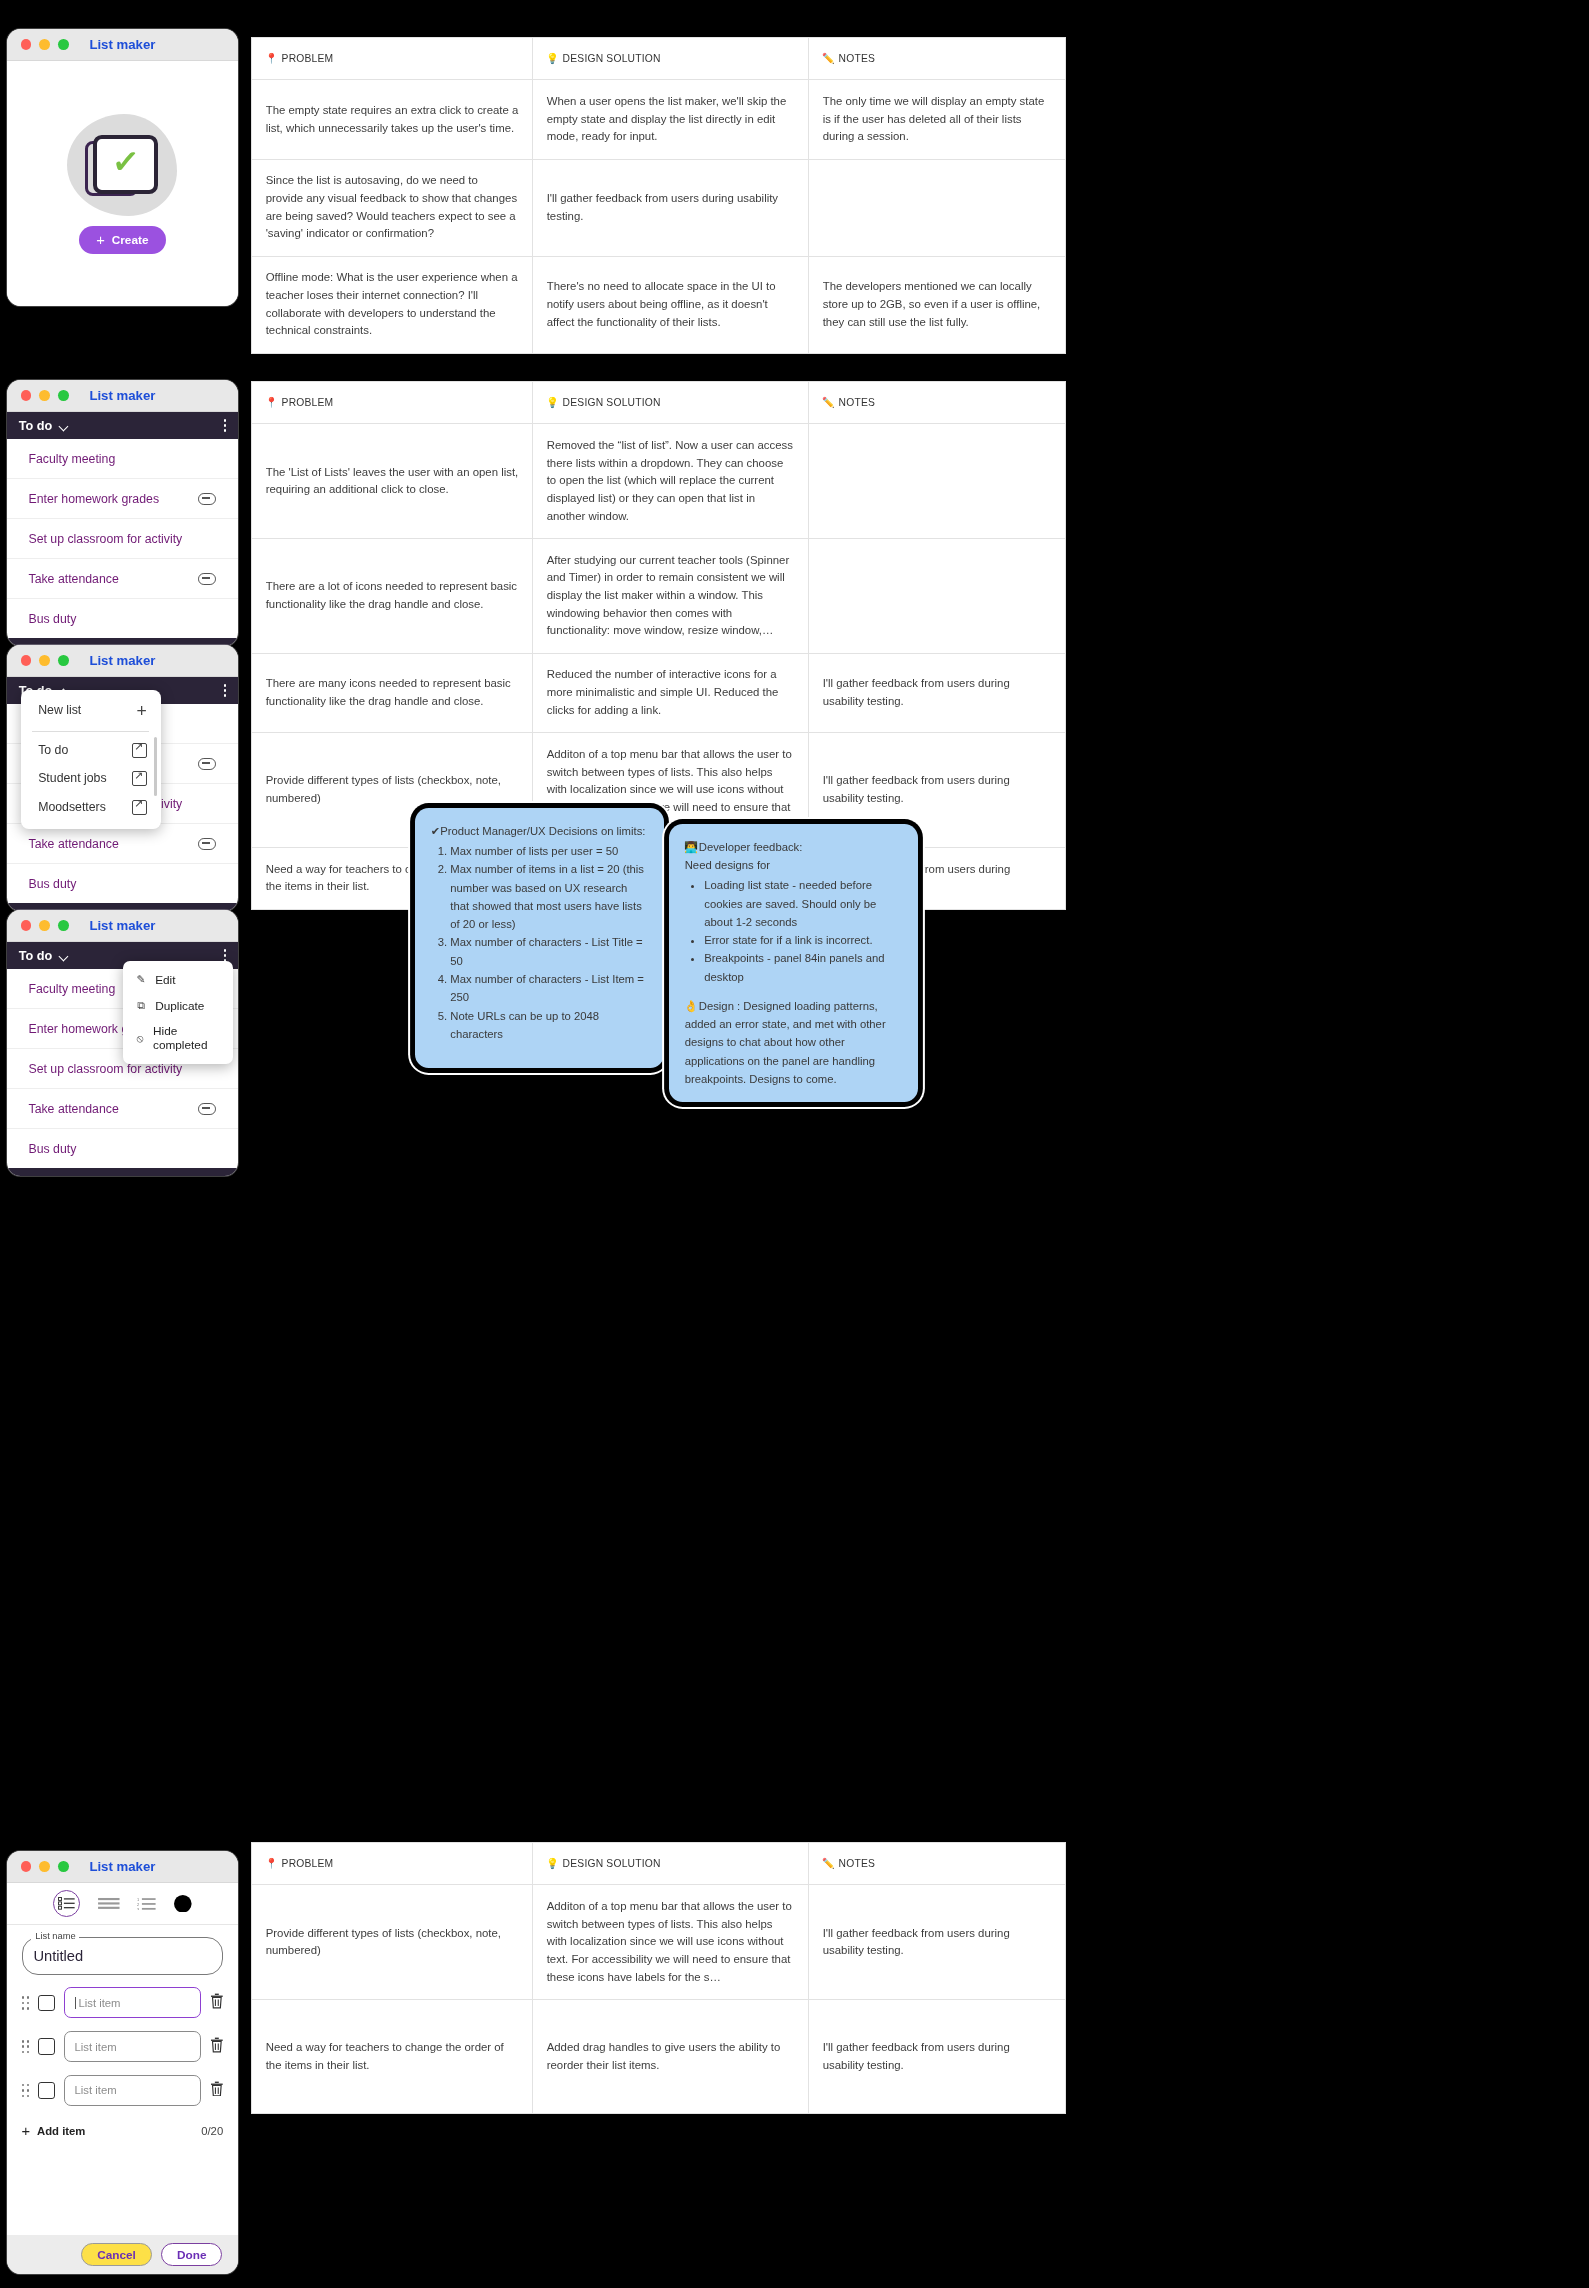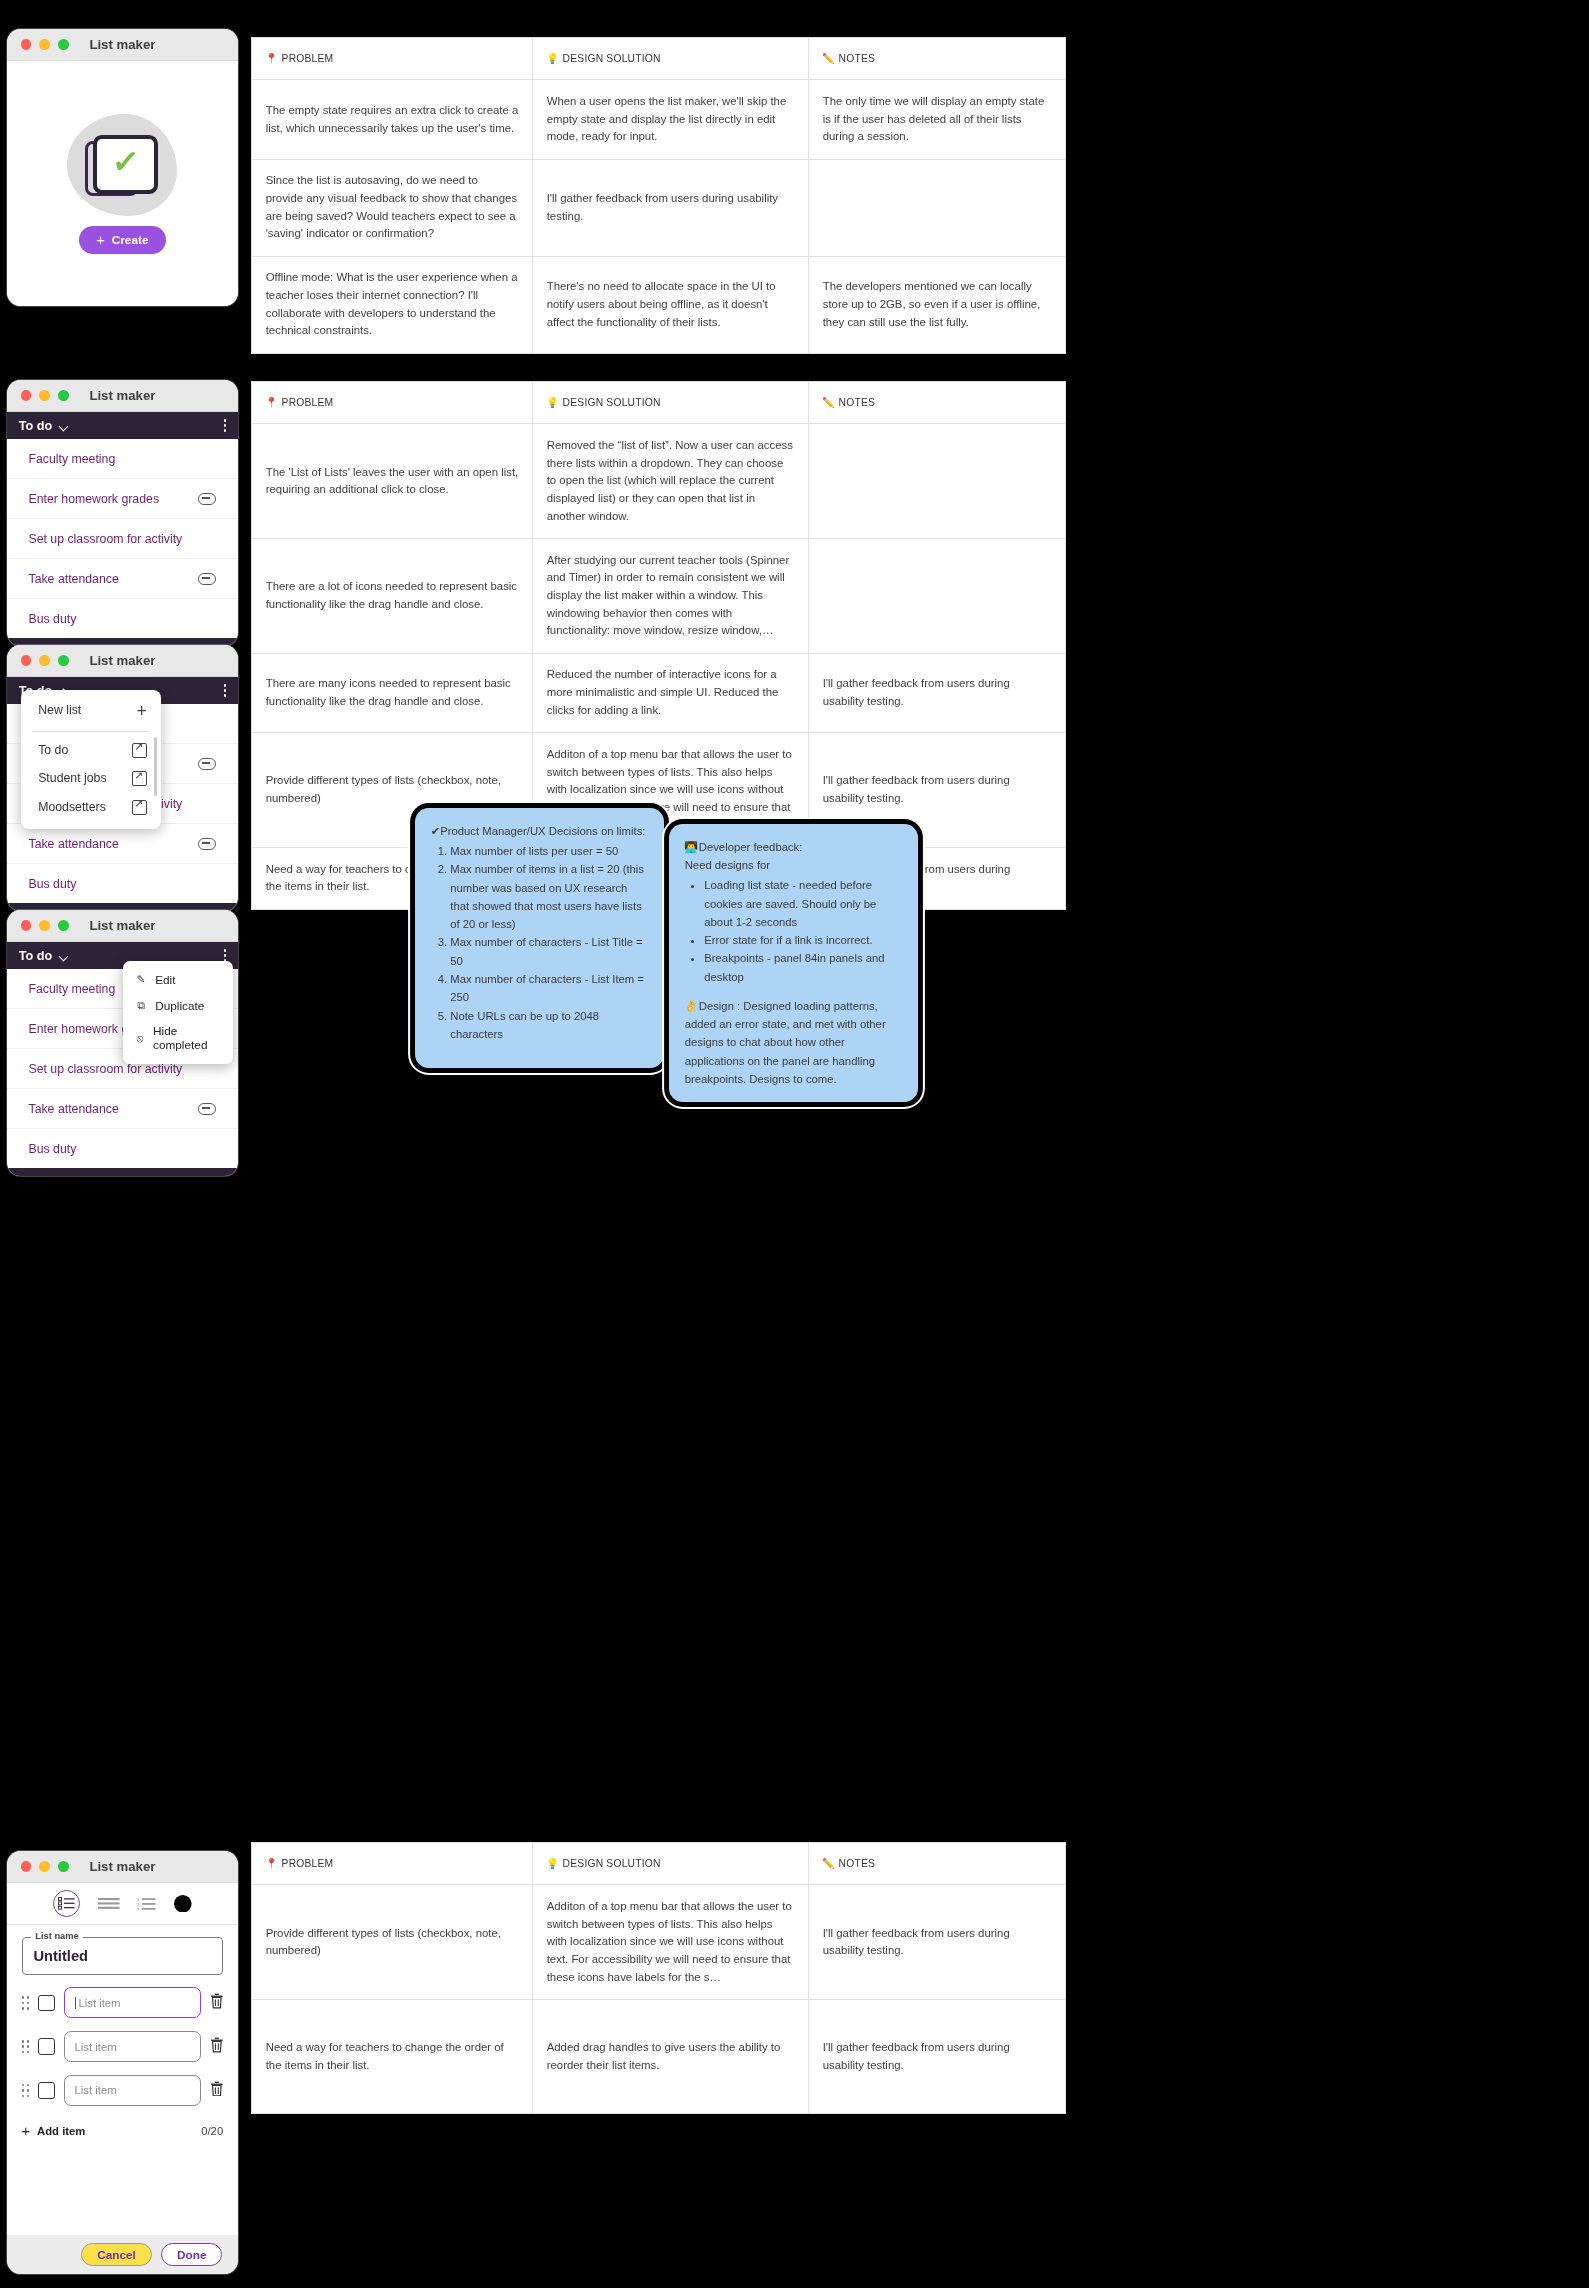--- a/index.html
+++ b/index.html
@@ -8,21 +8,21 @@
 
   
   .win{position:absolute;background:#fff;border-radius:13.7px;overflow:hidden;
        box-shadow:0 0 0 1px rgba(255,255,255,.25);}
   .titlebar{height:31px;background:#e8e8e8;display:flex;align-items:center;
             position:relative;border-bottom:1px solid #d8d8d8;}
   .dots{display:flex;gap:7.8px;margin-left:13.7px;}
   .dot{width:10.8px;height:10.8px;border-radius:50%;}
   .dot.r{background:#ff5f57;} .dot.y{background:#febc2e;} .dot.g{background:#28c840;}
   .wtitle{position:absolute;left:0;right:0;text-align:center;font-size:13.2px;
-          font-weight:bold;color:#404040;pointer-events:none;}
+          font-weight:bold;color:#1d4ed8;pointer-events:none;}
 
   
   #win-empty{left:6.9px;top:29px;width:231px;height:277px;}
   .empty-body{height:246px;background:#fff;display:flex;flex-direction:column;
               align-items:center;justify-content:center;gap:9.8px;}
   .blob{width:110px;height:102px;background:#dcdcdc;position:relative;
         border-radius:52% 48% 44% 56% / 50% 56% 44% 50%;
         display:flex;align-items:center;justify-content:center;}
   .card-back{position:absolute;left:17.6px;top:26.5px;width:47px;height:49px;
              border:3.9px solid #3b2450;border-radius:7.8px;}
@@ -78,22 +78,22 @@
   .ctx-row{display:flex;align-items:center;gap:7.8px;padding:5.9px 11.8px;font-size:11.8px;color:#222;cursor:pointer;}
   .ctx-ico{width:12.7px;font-size:10.8px;color:#444;text-align:center;}
 
   
   #win-editor{left:6.9px;top:1851px;width:231px;height:423px;}
   .ed-toolbar{height:41px;display:flex;align-items:center;justify-content:center;
               gap:17.6px;border-bottom:1px solid #e6e6e6;background:#fff;}
   .tb-ico{display:flex;align-items:center;justify-content:center;cursor:pointer;}
   .tb-sel{width:25.5px;height:25.5px;border:1.4px solid #7b3fa0;border-radius:50%;}
   .ed-body{padding:11.8px 14.7px 0;background:#fff;}
-  .field{border:1px solid #7a7a7a;border-radius:4px;height:36px;position:relative;
-         display:flex;align-items:center;padding:0 10.8px;font-weight:bold;}
+  .field{border:1px solid #7a7a7a;border-radius:16px;height:36px;position:relative;
+         display:flex;align-items:center;padding:0 10.8px;}
   .field-legend{position:absolute;top:-6.9px;left:8.8px;background:#fff;padding:0 3.9px;
                 font-size:9.3px;color:#444;}
   .field-val{font-size:14.7px;color:#2b2438;}
   .row{display:flex;align-items:center;gap:8.8px;margin-top:12.7px;}
   .drag{display:grid;grid-template-columns:2.5px 2.5px;gap:2.9px;}
   .drag i{width:2.5px;height:2.5px;background:#777;border-radius:50%;display:block;}
   .cbox{width:14.7px;height:14.7px;border:1.4px solid #333;border-radius:2.9px;cursor:pointer;}
   .iteminput{flex:1;height:29px;border:1px solid #8a8a8a;border-radius:6.9px;
              display:flex;align-items:center;padding:0 9.8px;font-size:11.3px;color:#8d8d8d;}
   .iteminput.focus{border:1.5px solid #8e3fd1;}

